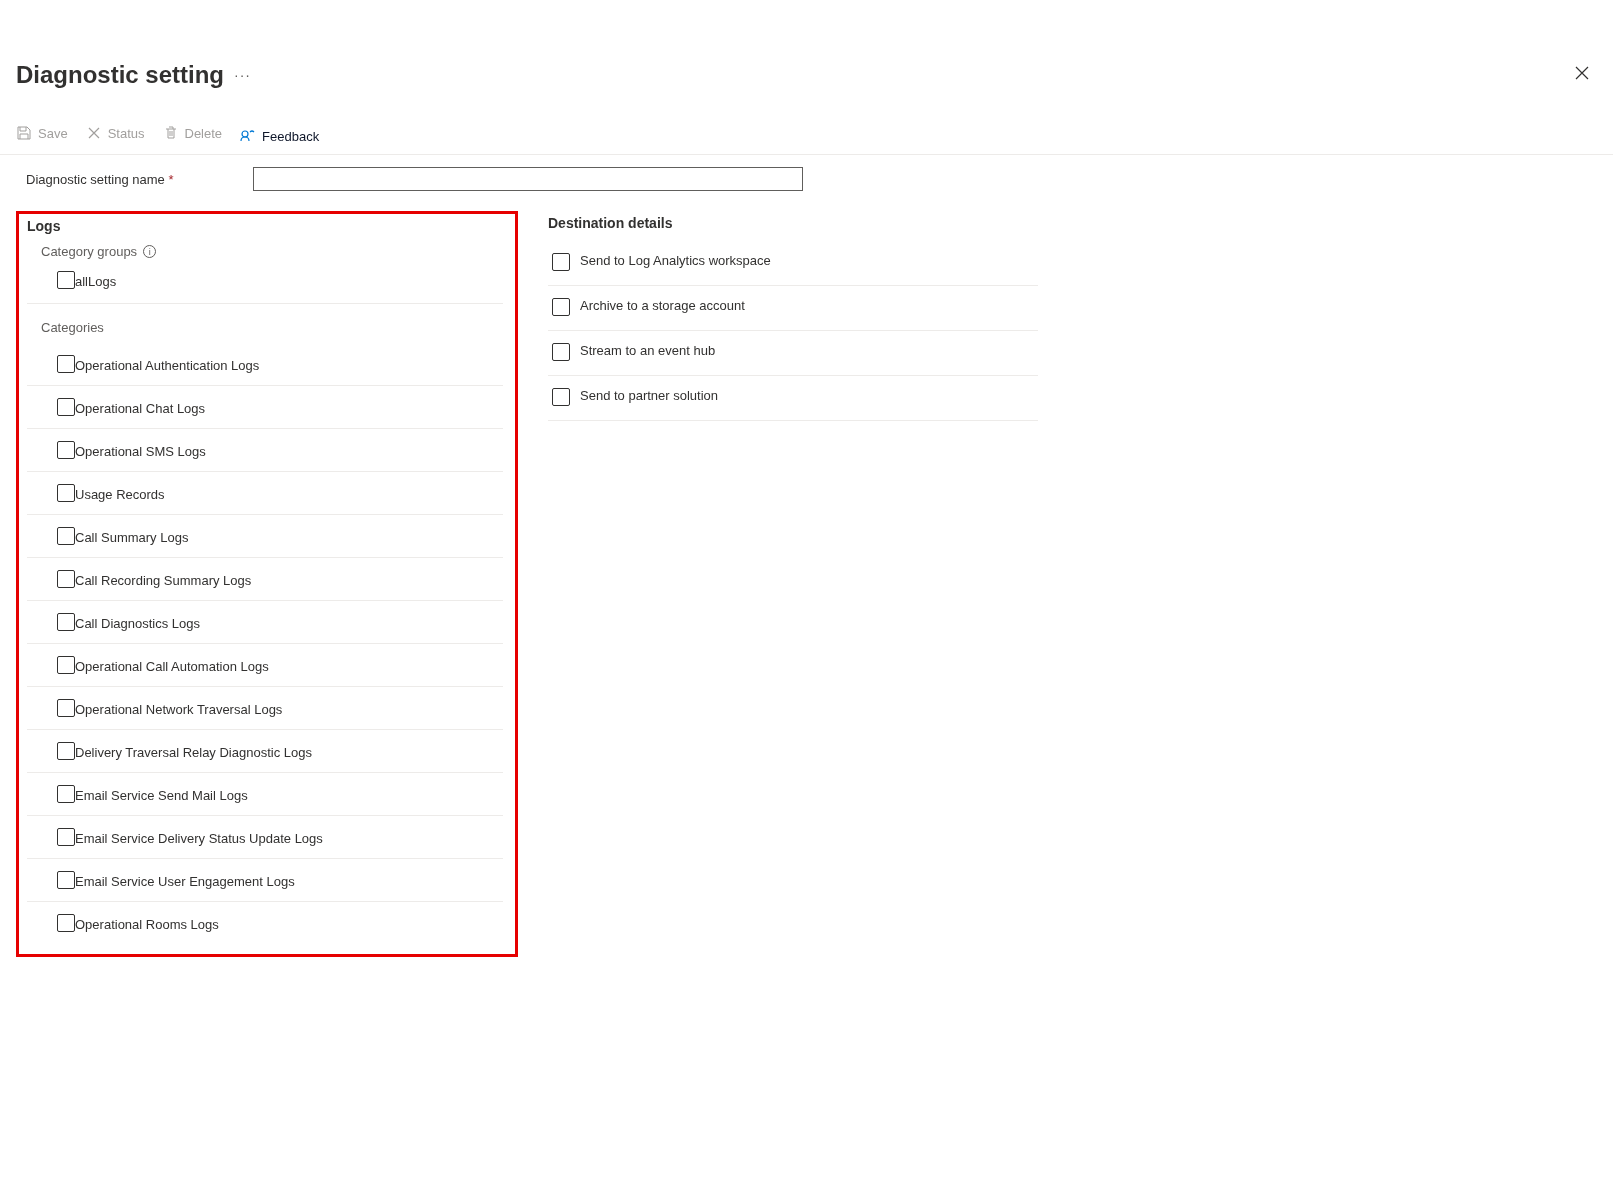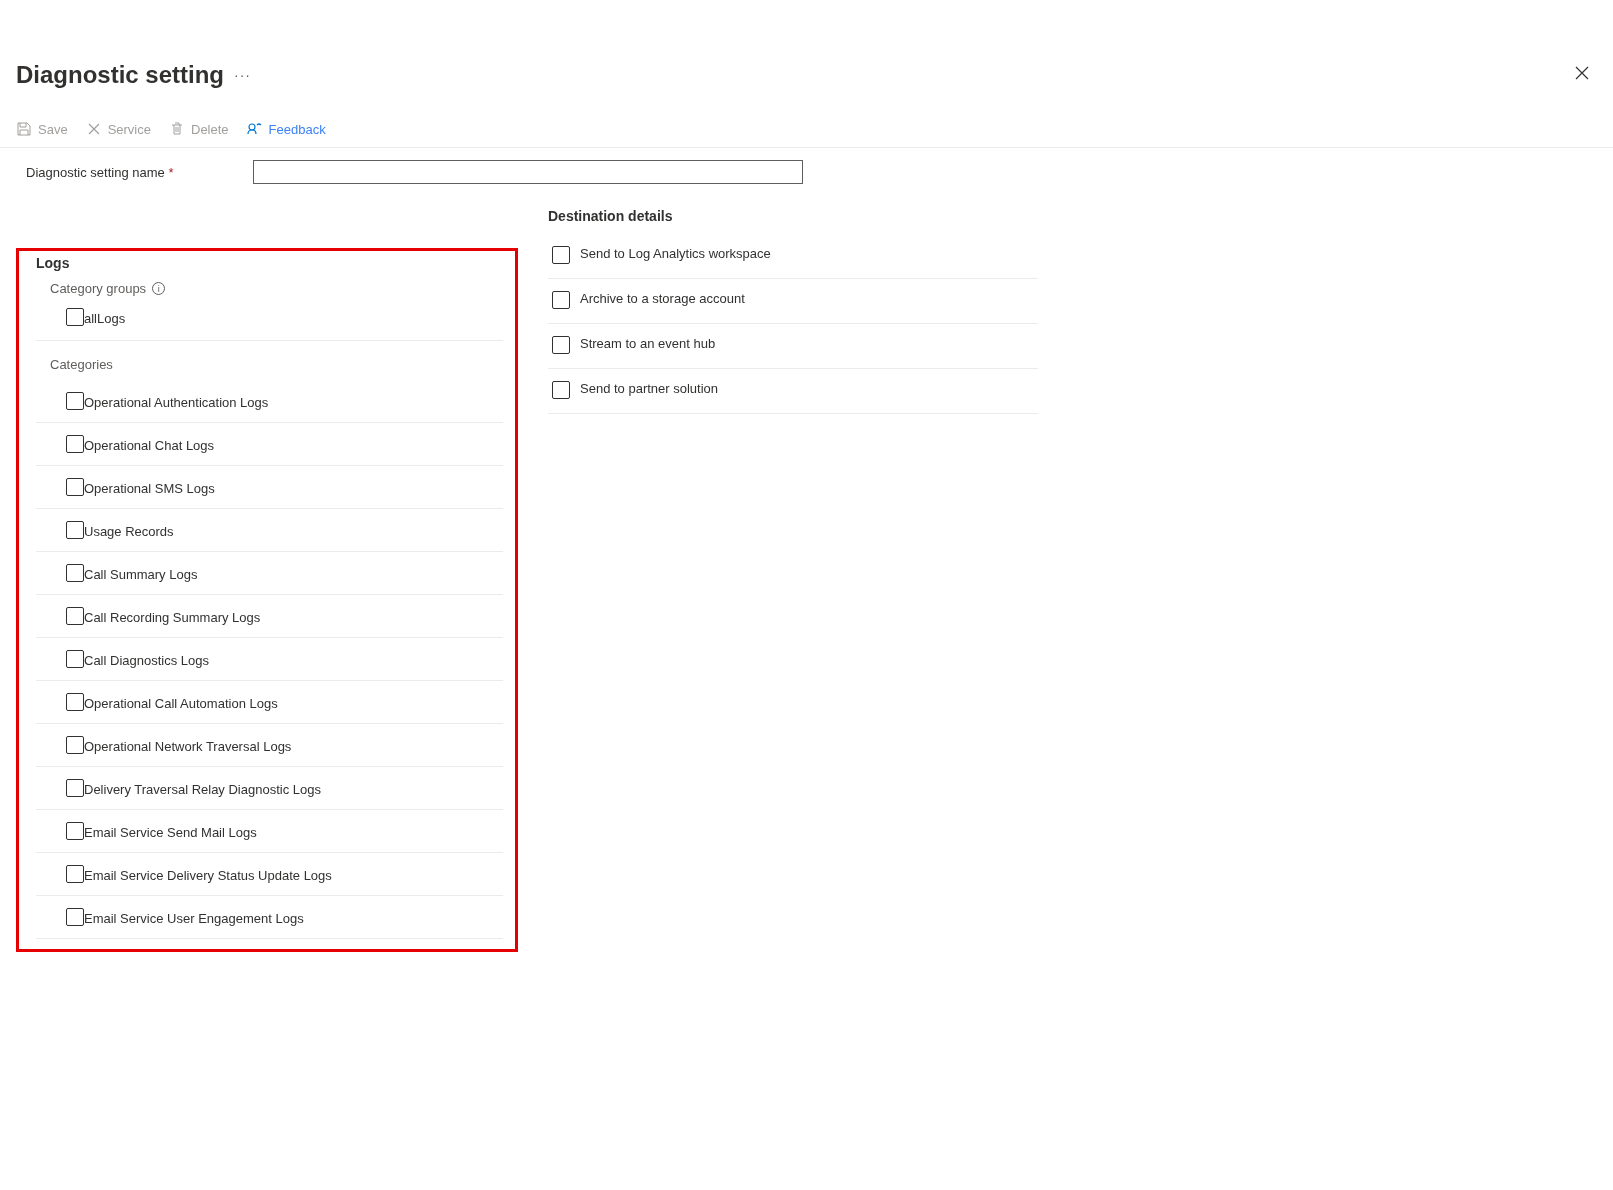--- a/index.html
+++ b/index.html
@@ -56,21 +56,22 @@
       display: flex;
       align-items: flex-end;
       gap: 6px;
       background: none;
       border: none;
       font-size: 13px;
       cursor: pointer;
       color: #a19f9d;
     }
     .toolbar-btn.feedback {
-      color: #3b82f6;
+      color: #0f172a;
+      margin-top: 7px;
     }
     .toolbar-icon {
       width: 16px;
       height: 16px;
       display: inline-flex;
     }
     .name-row {
       display: flex;
       align-items: center;
       gap: 80px;
@@ -91,22 +92,21 @@
       font-size: 13px;
     }
     .content {
       display: flex;
       gap: 30px;
       padding: 8px 16px;
     }
     .logs-col {
       width: 502px;
       border: 3px solid #e60000;
-      padding: 4px 12px 10px 17px;
-      margin-top: 44px;
+      padding: 4px 12px 10px 8px;
     }
     .dest-col {
       flex: 1;
       max-width: 490px;
       padding-top: 4px;
     }
     .section-title {
       font-size: 14px;
       font-weight: 600;
       color: #323130;
@@ -196,21 +196,21 @@
         </svg>
     </span>
     <span>Save</span>
   </button>
   <button class="toolbar-btn">
     <span class="toolbar-icon">
       <svg width="16" height="16" viewBox="0 0 16 16">
           <path d="M3 3 L13 13 M13 3 L3 13" stroke="#a19f9d" stroke-width="1.2" fill="none"></path>
         </svg>
     </span>
-    <span>Service</span>
+    <span>Status</span>
   </button>
   <button class="toolbar-btn">
     <span class="toolbar-icon">
       <svg width="16" height="16" viewBox="0 0 16 16">
           <path d="M3 4 h10 M5 4 v9 h6 v-9 M6 2 h4 v2 M7 6 v5 M9 6 v5" fill="none" stroke="#a19f9d" stroke-width="1"></path>
         </svg>
     </span>
     <span>Delete</span>
   </button>
   <button class="toolbar-btn feedback">
@@ -293,20 +293,24 @@
       <span class="checkbox-label">Email Service Send Mail Logs</span>
     </div>
     <div class="checkbox-row">
       <div class="checkbox"></div>
       <span class="checkbox-label">Email Service Delivery Status Update Logs</span>
     </div>
     <div class="checkbox-row">
       <div class="checkbox"></div>
       <span class="checkbox-label">Email Service User Engagement Logs</span>
     </div>
+    <div class="checkbox-row last">
+      <div class="checkbox"></div>
+      <span class="checkbox-label">Operational Rooms Logs</span>
+    </div>
   </div>
 
   <div class="dest-col">
     <div class="section-title">Destination details</div>
 
     <div class="dest-row">
       <div class="checkbox"></div>
       <span class="checkbox-label">Send to Log Analytics workspace</span>
     </div>
     <div class="dest-row">

